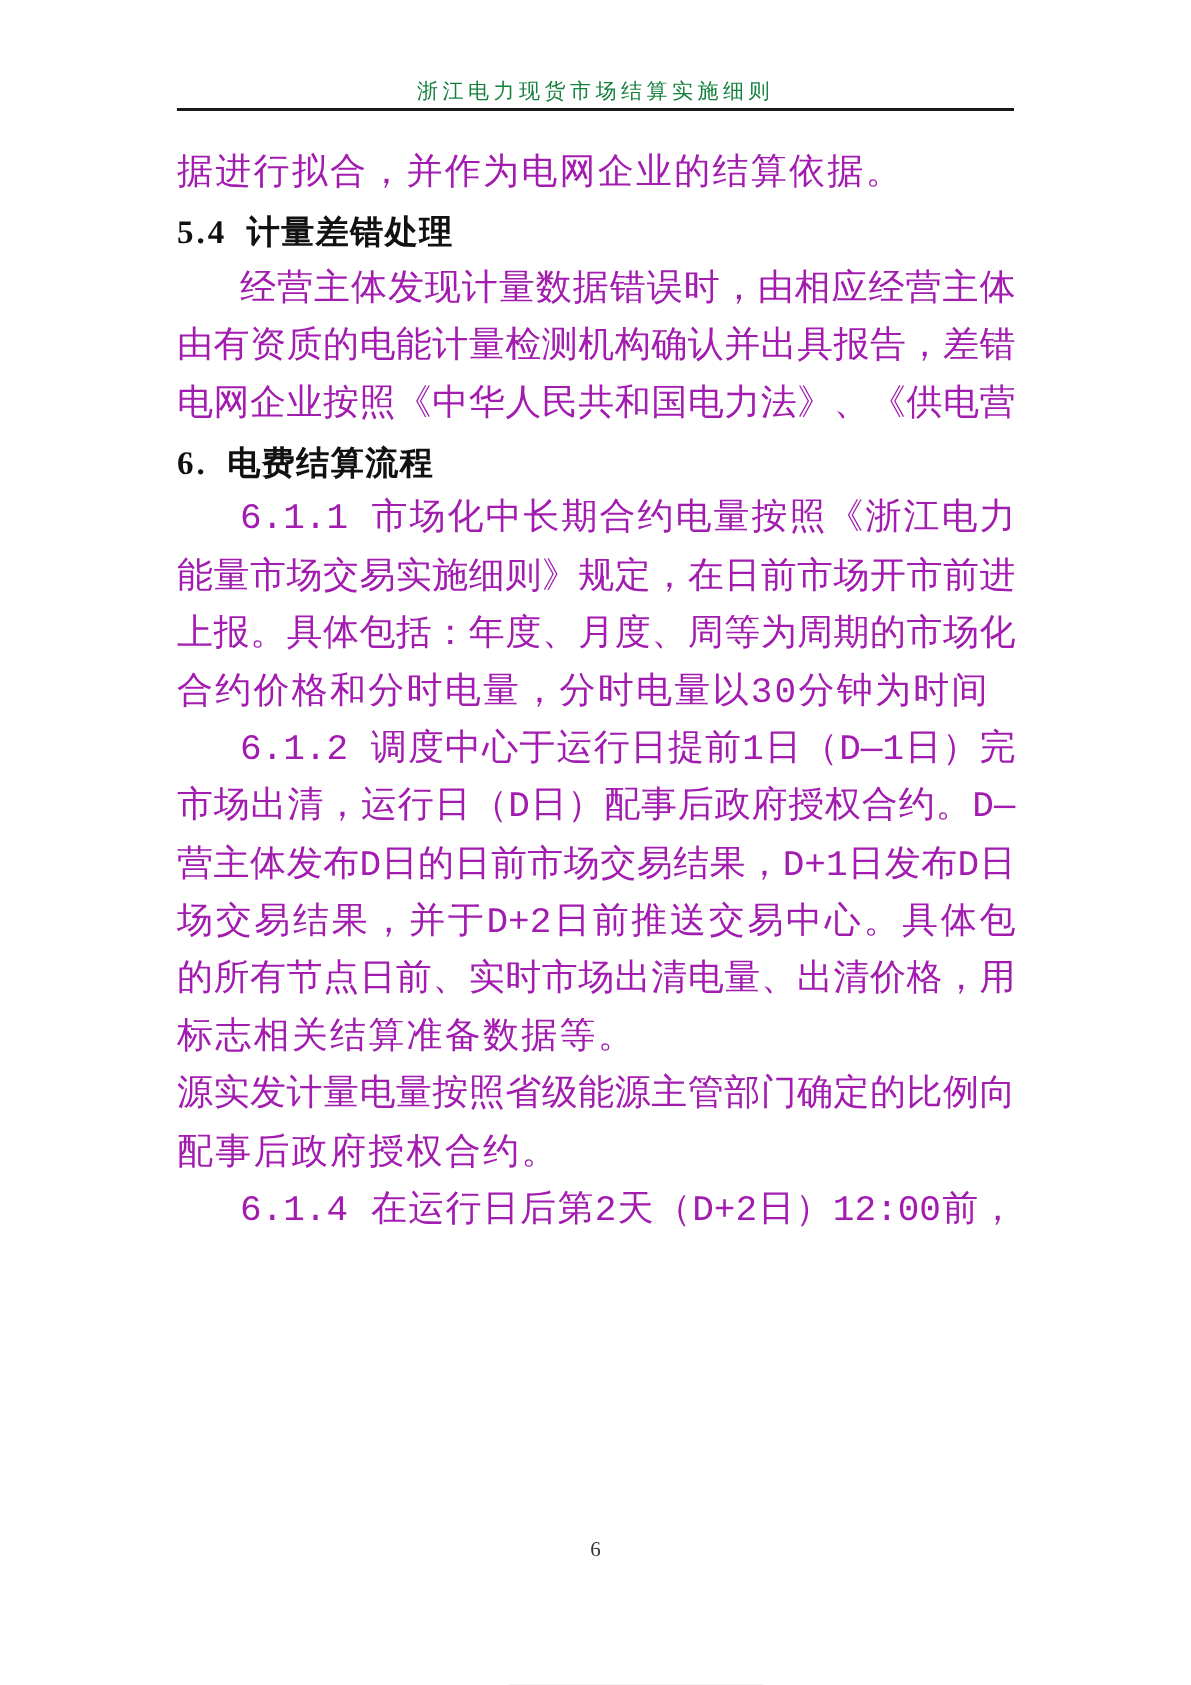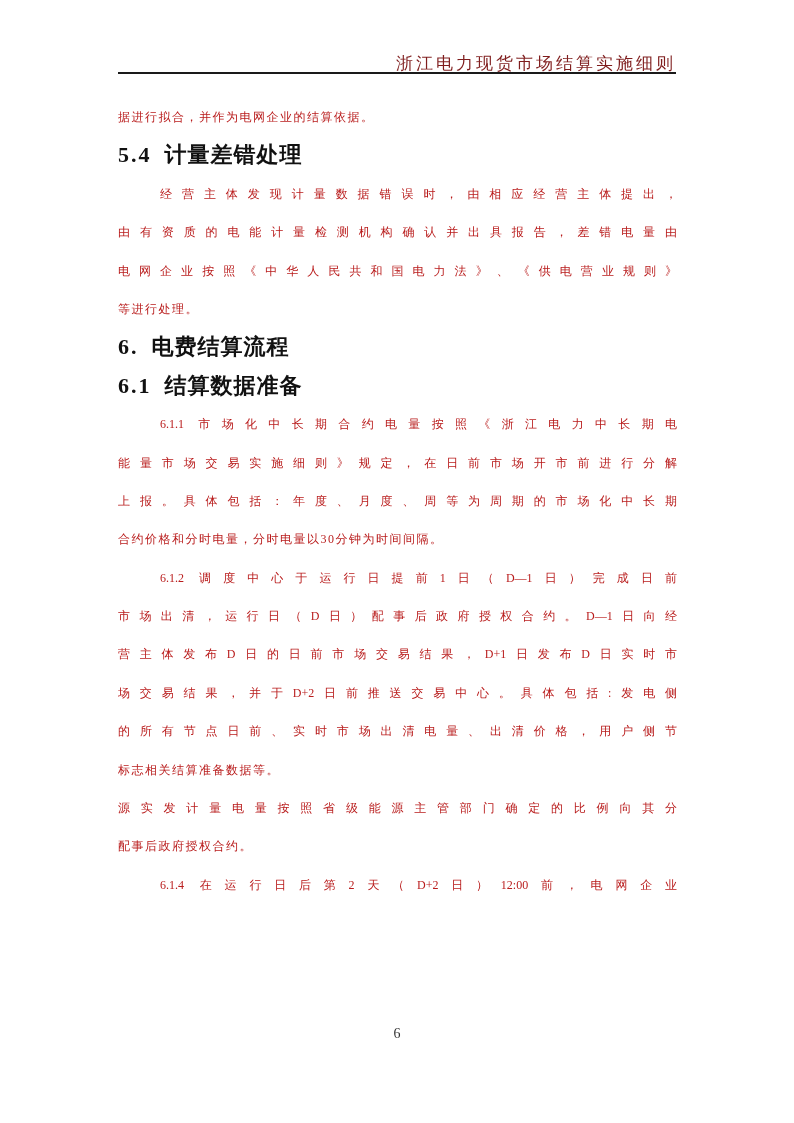--- a/index.html
+++ b/index.html
@@ -10,46 +10,47 @@
     margin: 0 auto;
     background: #ffffff;
     font-family: "Liberation Serif", "DejaVu Serif", serif;
     color: #1c1c1c;
     overflow: hidden;
   }
   
   .hdr-title {
     position: absolute;
     top: 52px; left: 118px; width: 558px;
-    text-align: right;
-    font-size: 17px;
+    text-align: center;
+    font-size: 14px;
     letter-spacing: 3px;
-    color: #7f1d1d;
+    color: #15803d;
     white-space: nowrap;
   }
   .hdr-rule {
     position: absolute;
     top: 72px; left: 118px; width: 558px;
     height: 2px;
     background: #1a1a1a;
   }
   
   .content {
     position: absolute;
     top: 98px; left: 118px; width: 559px;
   }
   .ln {
     height: 38.4px;
     line-height: 38.4px;
-    font-size: 12px;
+    font-size: 24px;
     overflow: hidden;
     text-align: justify;
     text-align-last: justify;
     text-justify: inter-character;
-    color: #b91c1c;
+    color: #a21caf;
+    font-family: Liberation Mono, monospace;
   }
   .ln.ind { text-indent: 42px; }
   .ln.end {
     text-align: left;
     text-align-last: left;
     letter-spacing: 1.5px;
   }
   
   .ln.hd {
     text-align: left;
@@ -85,25 +86,23 @@
 
   <div class="content">
 
     <div class="ln end">据进行拟合，并作为电网企业的结算依据。</div>
 
     <div class="ln hd"><span class="hnum">5.4</span><span>计量差错处理</span></div>
 
     <div class="ln ind">经营主体发现计量数据错误时，由相应经营主体提出，</div>
     <div class="ln">由有资质的电能计量检测机构确认并出具报告，差错电量由</div>
     <div class="ln">电网企业按照《中华人民共和国电力法》、《供电营业规则》</div>
-    <div class="ln end">等进行处理。</div>
 
     <div class="ln hd"><span class="hnum">6.</span><span>电费结算流程</span></div>
 
-    <div class="ln hd"><span class="hnum">6.1</span><span>结算数据准备</span></div>
 
     <div class="ln ind">6.1.1 市场化中长期合约电量按照《浙江电力中长期电</div>
     <div class="ln">能量市场交易实施细则》规定，在日前市场开市前进行分解</div>
     <div class="ln">上报。具体包括：年度、月度、周等为周期的市场化中长期</div>
     <div class="ln end">合约价格和分时电量，分时电量以30分钟为时间间隔。</div>
 
     <div class="ln ind">6.1.2 调度中心于运行日提前1日（D—1日）完成日前</div>
     <div class="ln">市场出清，运行日（D日）配事后政府授权合约。D—1日向经</div>
     <div class="ln">营主体发布D日的日前市场交易结果，D+1日发布D日实时市</div>
     <div class="ln">场交易结果，并于D+2日前推送交易中心。具体包括:发电侧</div>

